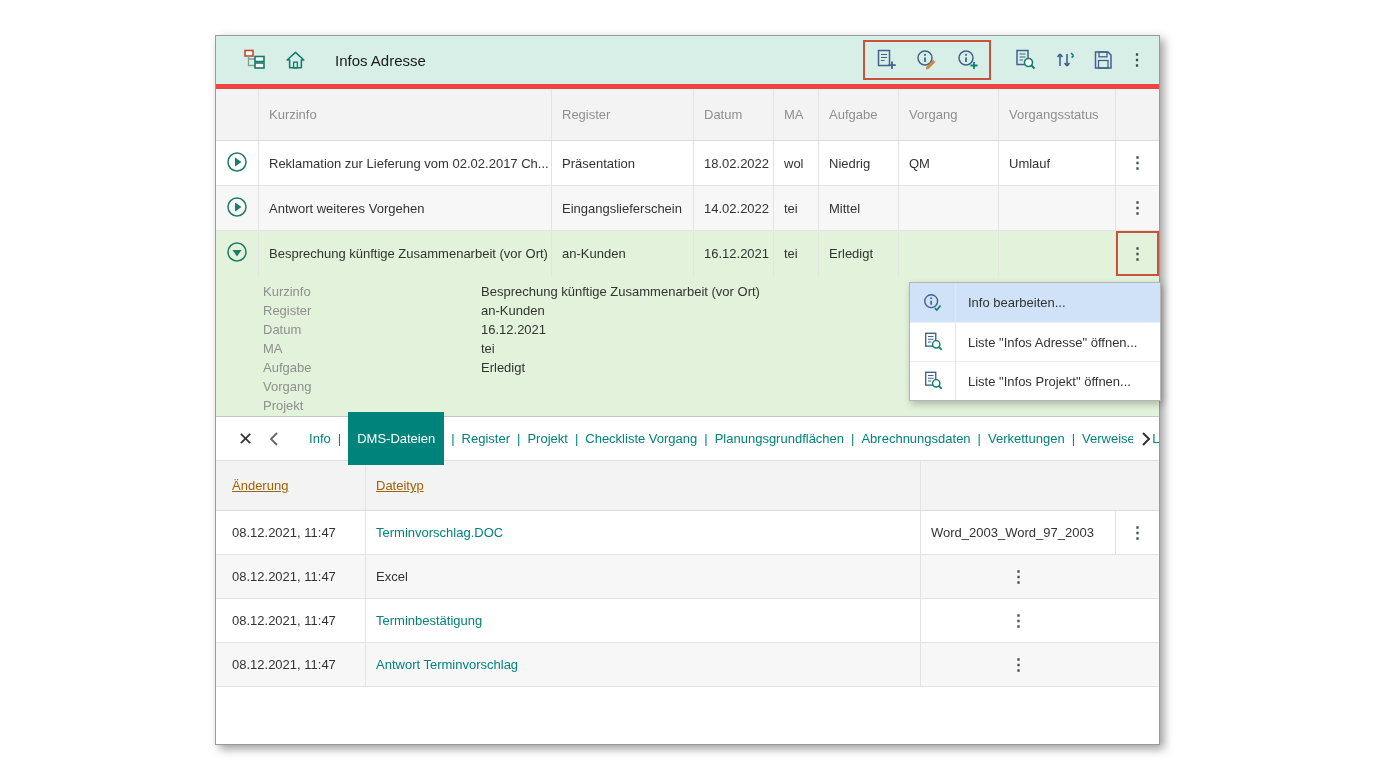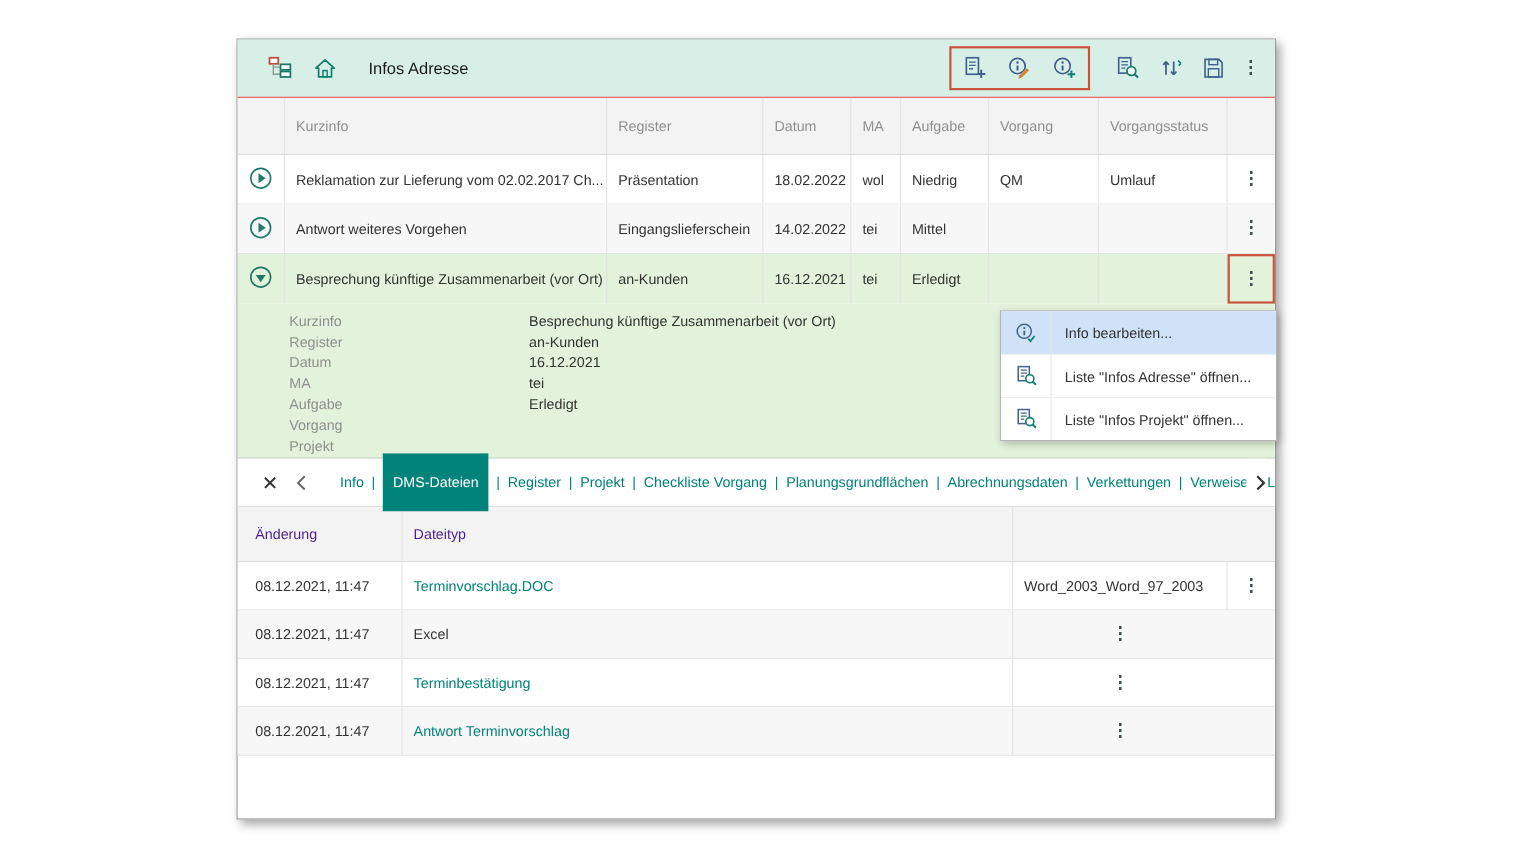--- a/index.html
+++ b/index.html
@@ -5,21 +5,21 @@
   * { box-sizing: border-box; margin: 0; padding: 0; }
   html,body { width:1380px; height:780px; background:#fff; overflow:hidden;
               font-family:"Liberation Sans", sans-serif; }
 
   .window { position:absolute; left:215px; top:35px; width:945px; height:710px;
             background:#fff; border:1px solid #9a9a9a;
             box-shadow:4px 4px 9px rgba(0,0,0,0.38); }
 
   
   .titlebar { height:53px; background:#d8efe8; display:flex; align-items:center;
-              padding-left:25px; border-bottom:1px solid #ef4444;text-align:right; }
+              padding-left:25px; border-bottom:5px solid #ef4444;text-align:right; }
   .titlebar .ticon { display:flex; align-items:center; justify-content:center;
                      width:28px; height:28px; margin-right:12px; cursor:pointer; }
   .title { font-size:15px; color:#1a1a1a; margin-left:14px; }
   .toolbar { margin-left:auto; display:flex; align-items:center; gap:13px; padding-right:14px; }
   .tb-box { display:flex; align-items:center; gap:15px; border:2px solid #c9523c;
             padding:5px 8px; margin-right:8px; }
   .tbicon { display:flex; align-items:center; justify-content:center; width:26px; height:26px; cursor:pointer; }
   .kebab { font-size:16px; font-weight:700; color:#3c4f52; cursor:pointer; line-height:1; }
 
   
@@ -62,21 +62,21 @@
           overflow:hidden; flex:1; margin-left:30px; padding-right:34px; }
   .tab { color:#00837b; cursor:pointer; }
   .tab.active { background:#00837b; color:#fff; padding:19px 9px; }
   .sep { color:#00837b; }
   .chev-right { position:absolute; right:8px; top:0; height:100%; display:flex; align-items:center;
                 background:#fff; padding-left:8px; cursor:pointer; }
 
   
   .t2-header, .t2-row { display:grid; grid-template-columns:150px 555px 195px 43px; }
   .t2-header { height:50px; background:#f3f3f3; border-bottom:1px solid #dcdcdc; }
-  .t2-header .c { color:#4c1d95; }
+  .t2-header .c { color:#a16207;text-decoration:underline; }
   .t2-row { height:44px; border-bottom:1px solid #e3e3e3; background:#fff; }
   .t2-row.alt { background:#f7f7f7; }
   .c.pad16 { padding-left:16px; }
   .link { color:#00837b; cursor:pointer; }
 </style>
 </head>
 <body>
 
 <div class="window">
 

